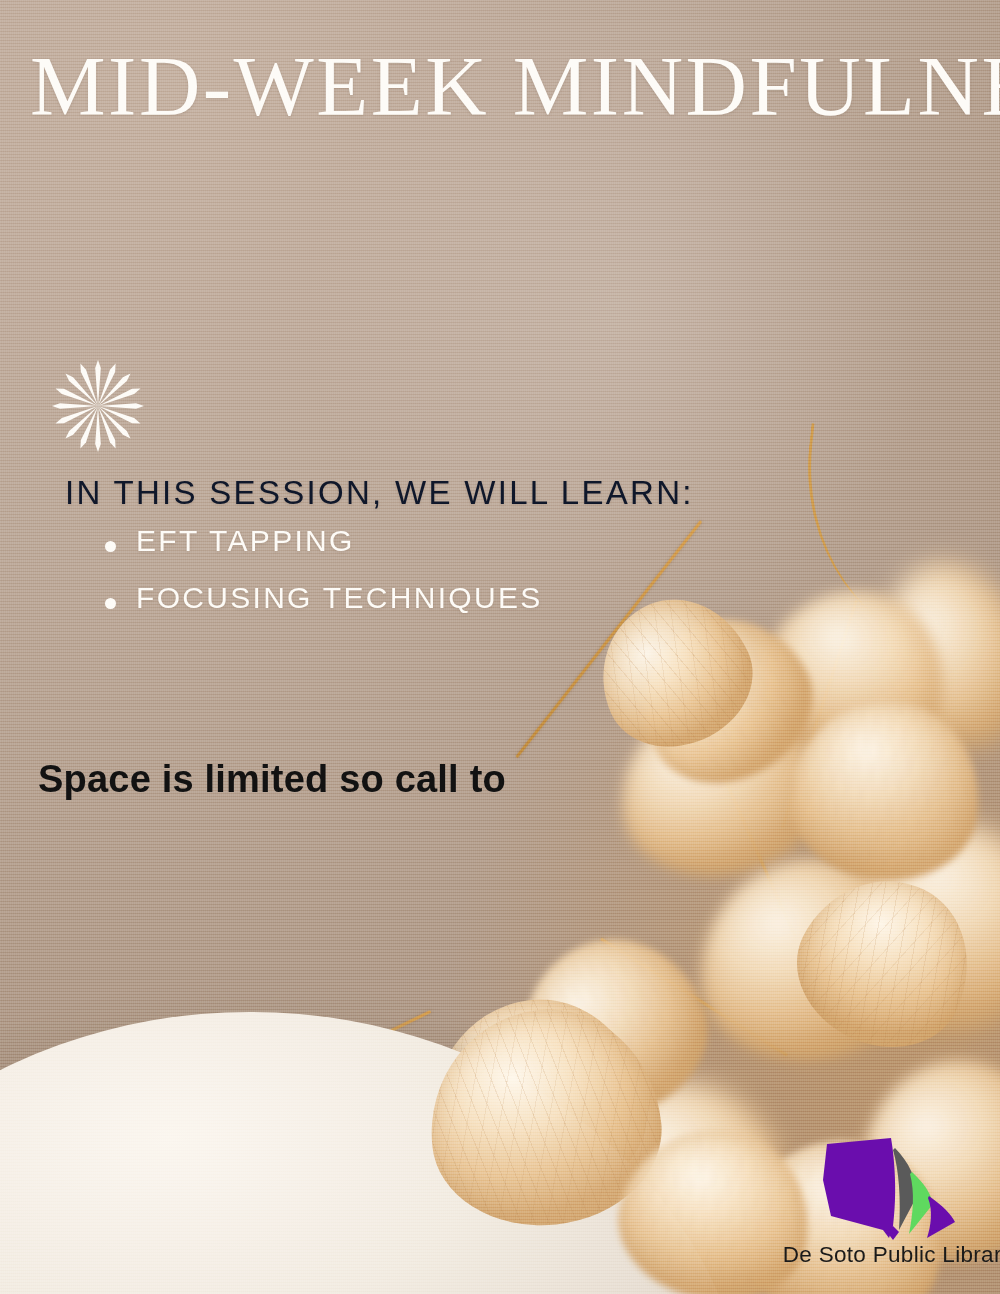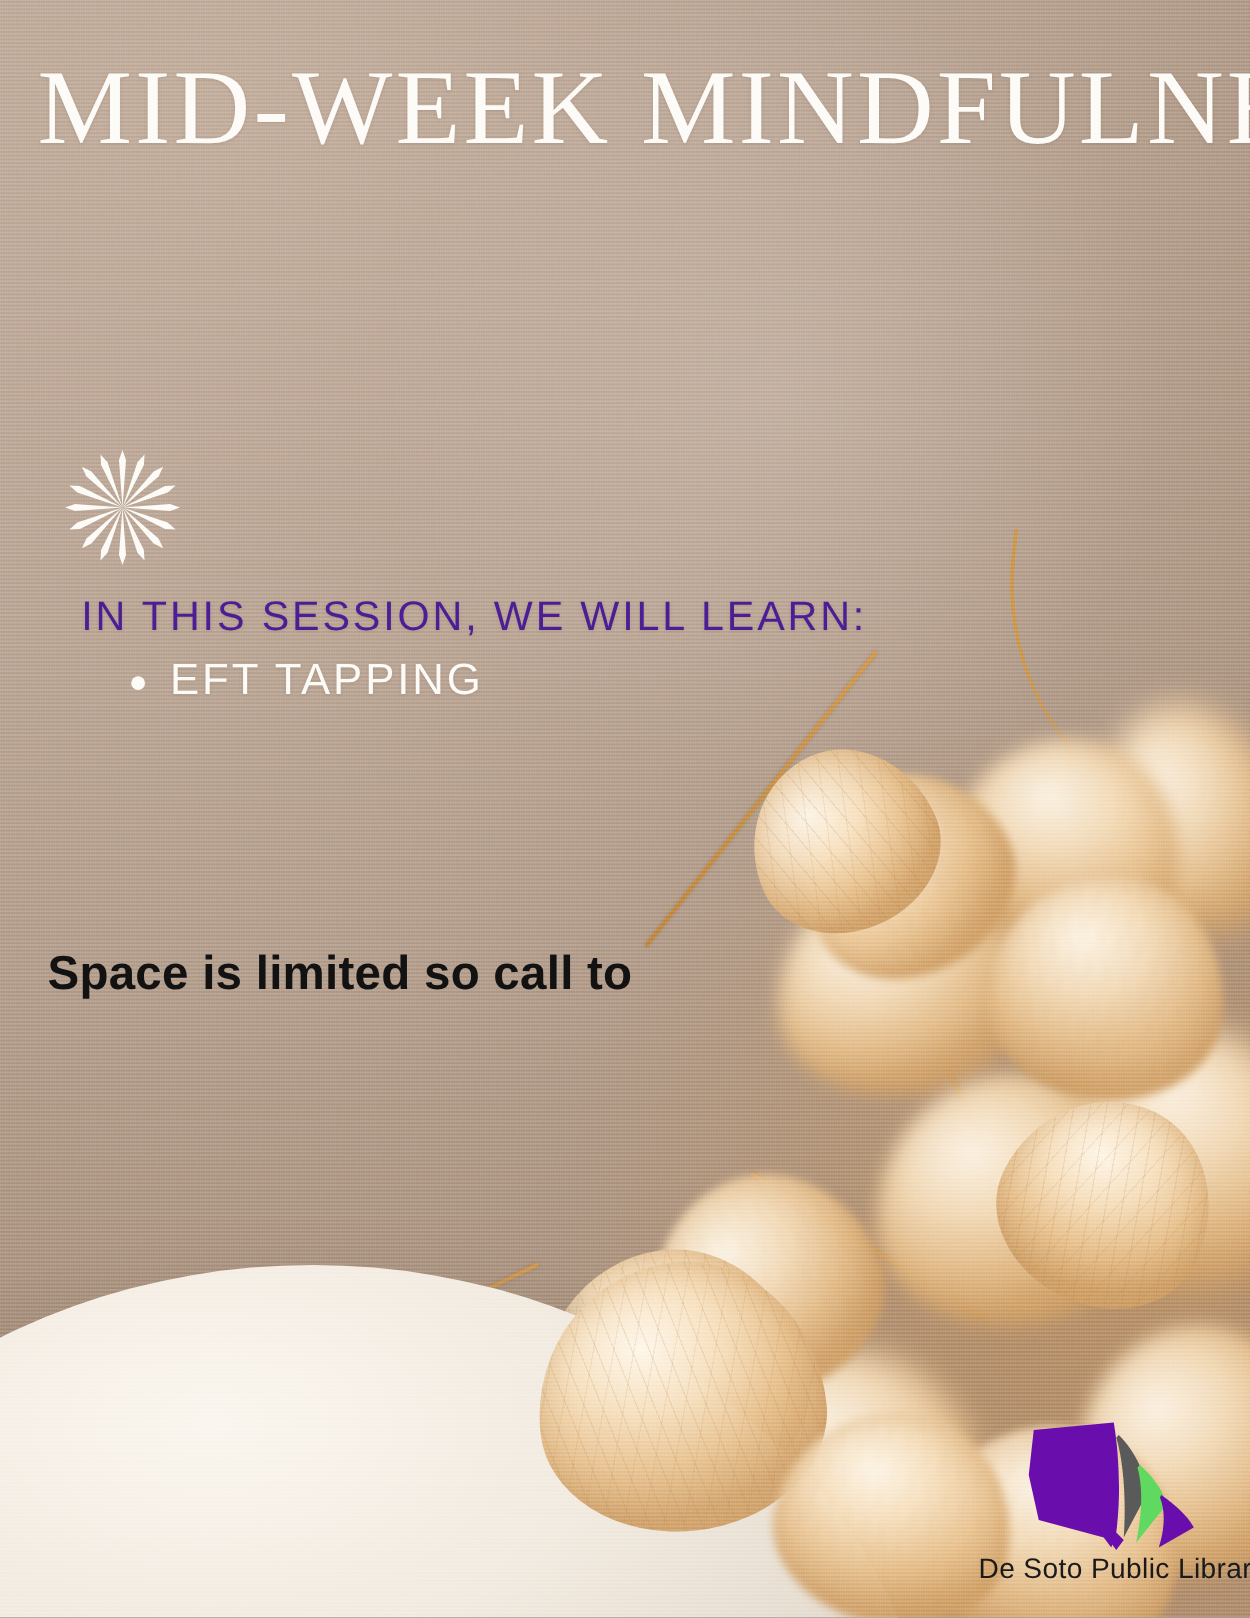--- a/index.html
+++ b/index.html
@@ -106,34 +106,34 @@
     white-space:nowrap;
     text-shadow:0 1px 3px rgba(120,96,76,.2);
   }
   .meta-line .k{color:#b01f17;}
 
   .sparkle{position:absolute;left:48px;top:356px;width:100px;height:100px;}
 
   .learn{
     position:absolute;left:65px;top:474px;
     font-size:33px;letter-spacing:2.3px;
-    color:#4c1d95;
+    color:#0f172a;
     font-weight:300;
     white-space:nowrap;
     text-shadow:0 1px 3px rgba(120,96,76,.2);
   }
   .bullets{
     position:absolute;left:96px;top:524px;
     margin:0;padding:0;list-style:none;
   }
   .bullets li{
     position:relative;
     padding-left:40px;
     margin-bottom:23px;
-    font-size:35px;letter-spacing:2.3px;
+    font-size:30px;letter-spacing:2.3px;
     color:#fdfbf7;
     font-weight:300;
     white-space:nowrap;
     text-shadow:0 1px 3px rgba(120,96,76,.2);
   }
   .bullets li::before{
     content:"";position:absolute;left:9px;top:17px;
     width:11px;height:11px;border-radius:50%;
     background:#fdfbf7;
   }
@@ -226,20 +226,21 @@
         <use href="#sp" transform="rotate(315 50 50)"></use>
         <use href="#sp" transform="rotate(337.5 50 50)"></use>
       </g>
     </svg>
   </div>
 
   <div class="learn">IN THIS SESSION, WE WILL LEARN:</div>
 
   <ul class="bullets">
     <li>EFT TAPPING</li>
+    <li>FOCUSING TECHNIQUES</li>
   </ul>
 
   <div class="callout">
     <div>Space is limited so call to</div>
   </div>
 
   <div class="logo">
     <div class="logo-mark">
       <svg viewBox="0 0 160 108" width="160" height="108" aria-hidden="true">
 

